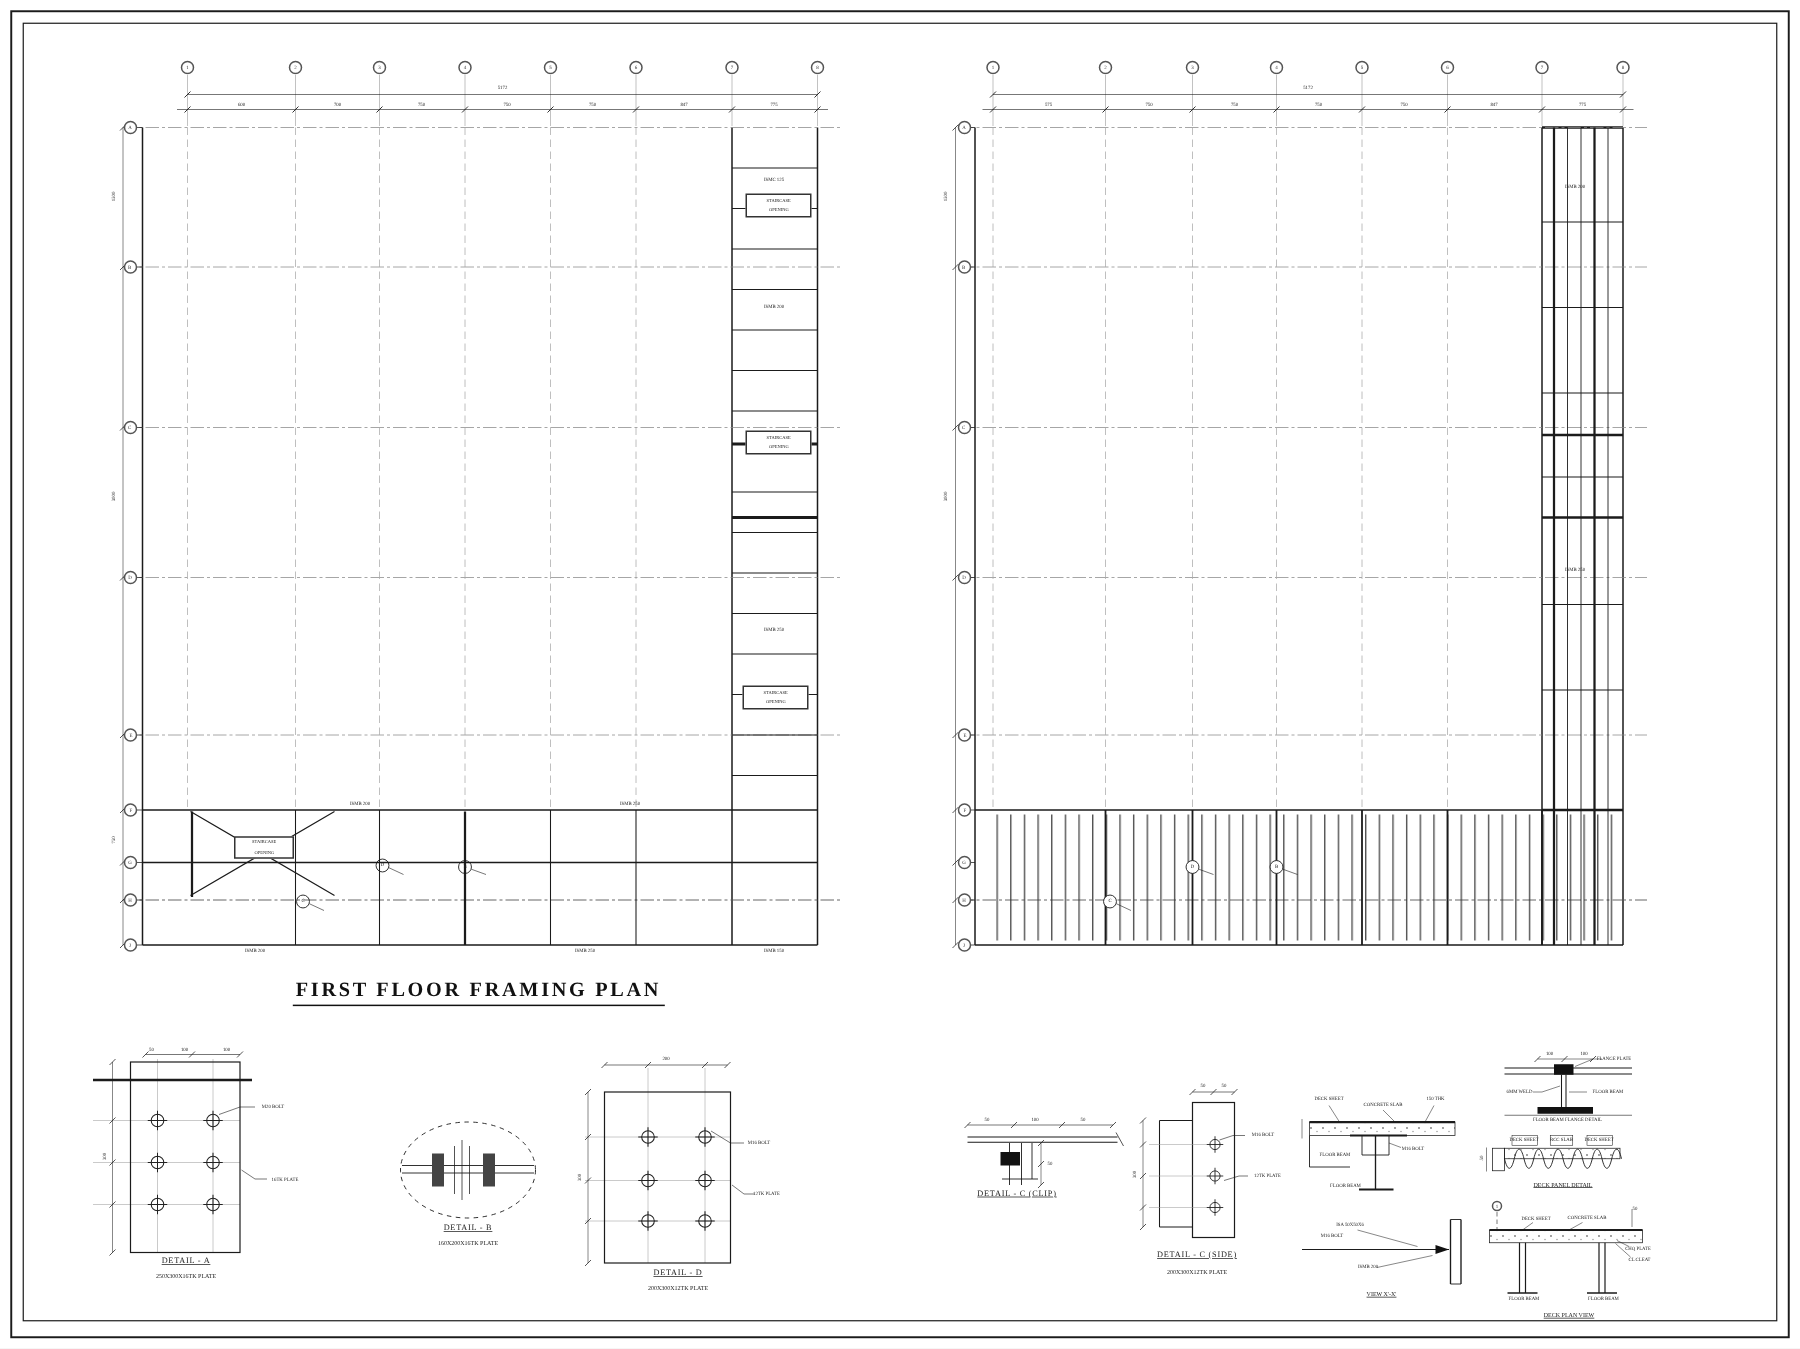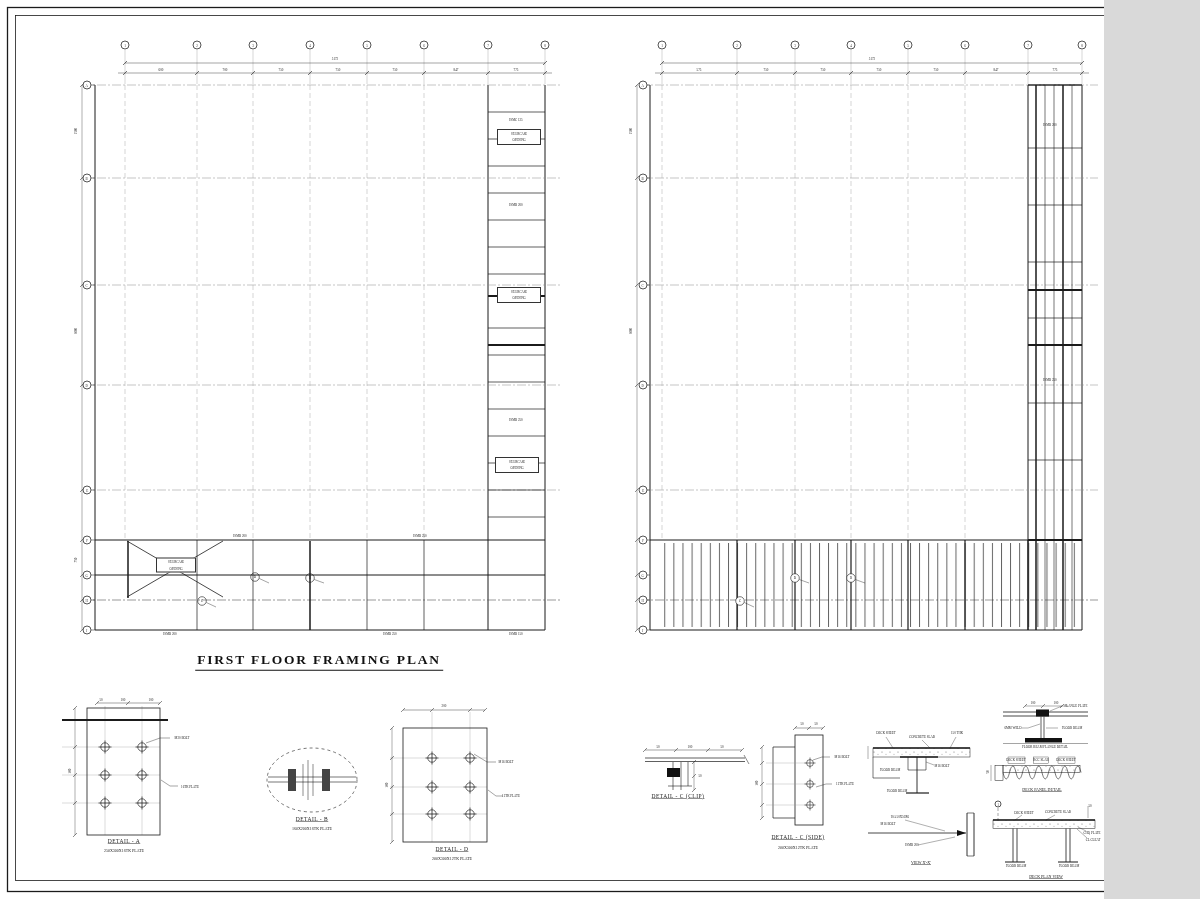--- a/index.html
+++ b/index.html
@@ -1,16 +1,16 @@
 <!DOCTYPE html>
 <html><head>
 <meta charset="utf-8">
 <style>
   body{margin:0;background:#d9d9d9}
-  .sheet{position:relative;width:1104px;height:899px;background:#fff;overflow:hidden;
+  .sheet{position:relative;width:1200px;height:899px;background:#fff;overflow:hidden;
          font-family:"Liberation Serif",serif}
   .art{position:absolute;left:0;top:0}
   .lbl{position:absolute;color:#222;white-space:nowrap;line-height:1;
        transform:translate(-50%,-50%) scale(0.5)}
   .t3{font-size:6.4px}
   .t4{font-size:8px}
   .t5{font-size:11px}
   .rot{transform:translate(-50%,-50%) rotate(-90deg) scale(0.5)}
   .ul{text-decoration:underline}
   .sp{letter-spacing:1px}

